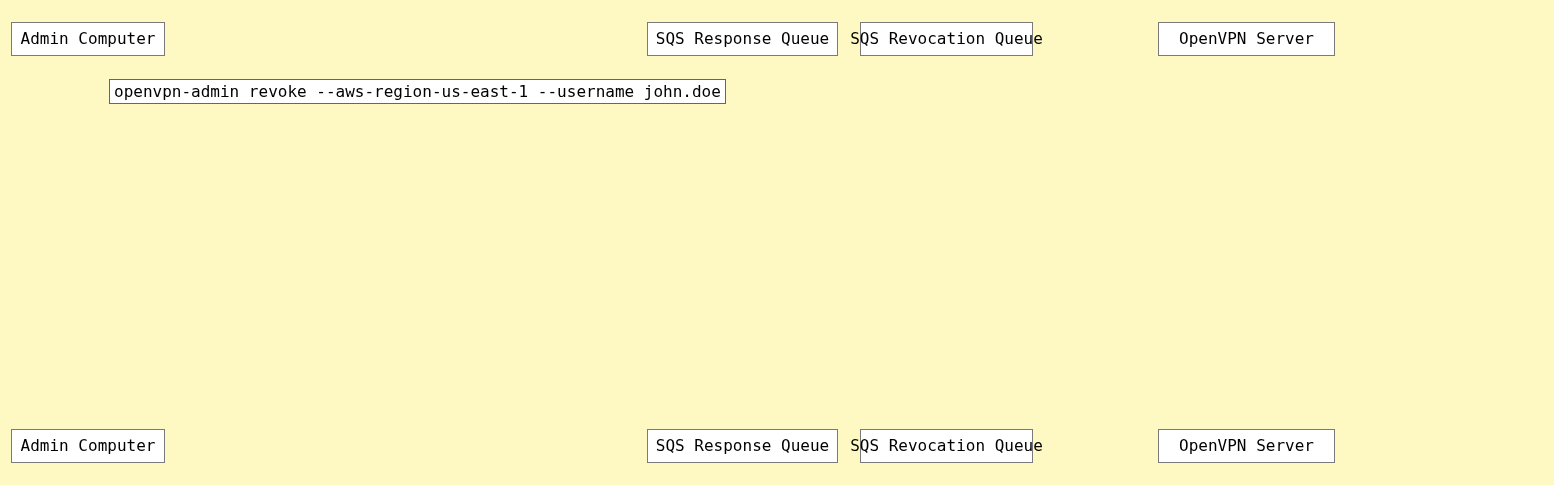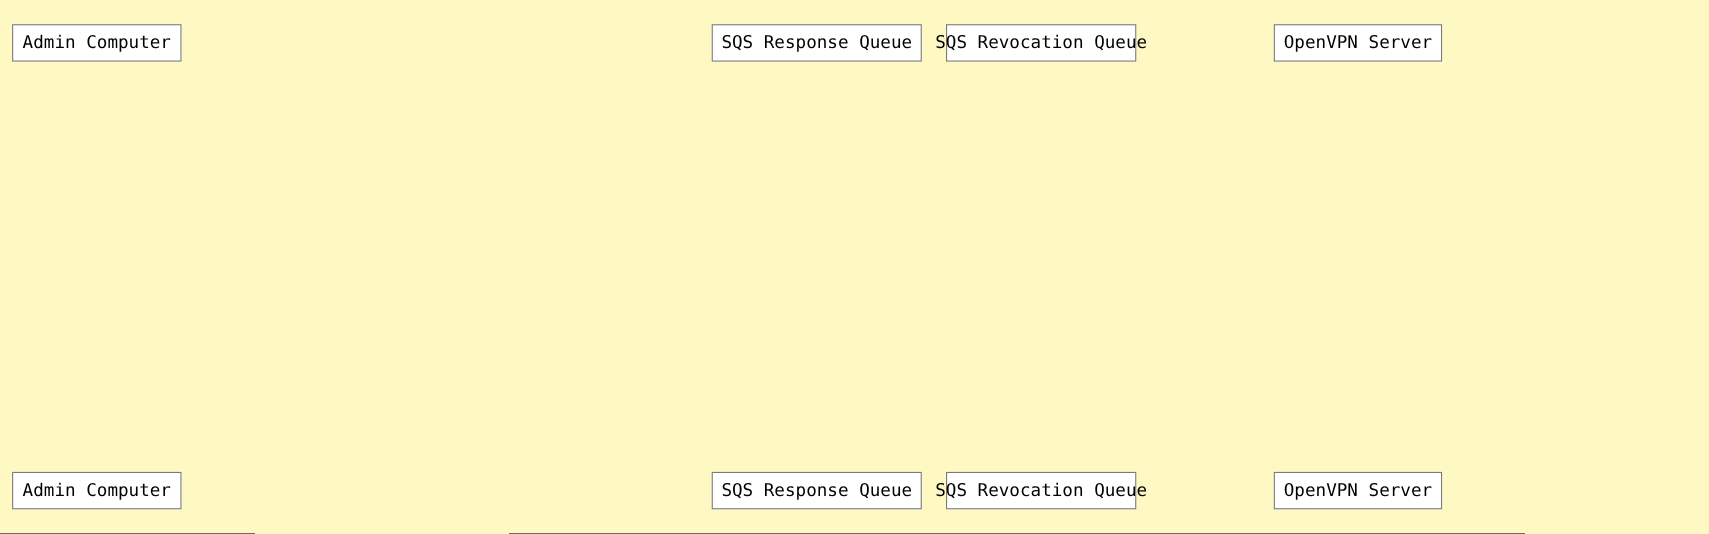--- a/index.html
+++ b/index.html
@@ -27,21 +27,21 @@
     justify-content: center;
     font-size: 16px;
     white-space: nowrap;
     line-height: 1;
   }
   .row-top    { top: 22px; }
   .row-bottom { top: 429px; }
   .p-admin      { left: 11px;   width: 154px; }
   .p-response   { left: 647px;  width: 191px; }
   .p-revocation { left: 860px;  width: 173px; }
-  .p-openvpn    { left: 1158px; width: 153px; }
+  .p-openvpn    { left: 1158px; width: 177px; }
   .msg-label {
     position: absolute;
     left: 109px;
     top: 79px;
     height: 25px;
     background: #ffffff;
     color: #000000;
     border: 1px solid #666666;
     box-sizing: border-box;
     display: inline-flex;
@@ -58,20 +58,21 @@
 <div class="diagram">
 
   <div class="pbox row-top p-admin">Admin Computer</div>
 
   <div class="pbox row-top p-response">SQS Response Queue</div>
 
   <div class="pbox row-top p-revocation">SQS Revocation Queue</div>
 
   <div class="pbox row-top p-openvpn">OpenVPN Server</div>
 
+  <div class="msg-label">openvpn-admin revoke --aws-region-us-east-1 --username john.doe</div>
 
   <div class="pbox row-bottom p-admin">Admin Computer</div>
 
   <div class="pbox row-bottom p-response">SQS Response Queue</div>
 
   <div class="pbox row-bottom p-revocation">SQS Revocation Queue</div>
 
   <div class="pbox row-bottom p-openvpn">OpenVPN Server</div>
 
 </div>

